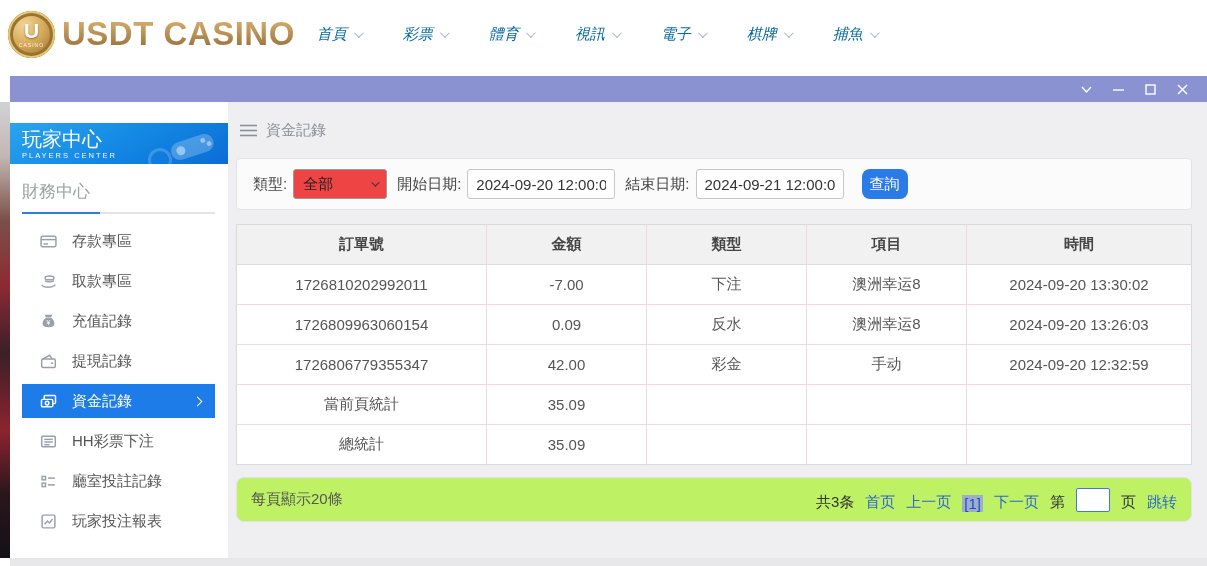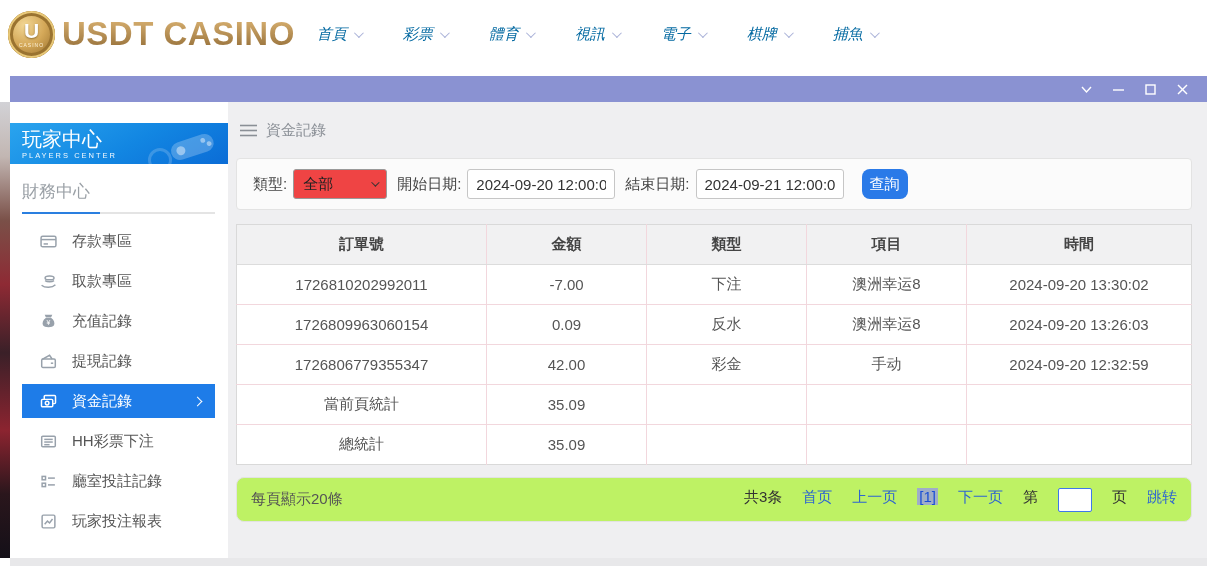--- a/index.html
+++ b/index.html
@@ -80,21 +80,21 @@
   .data-table th { height:40px; background:#f1f1f2; font-size:15px; font-weight:bold; color:#444;
     border-bottom:1px solid #dcdcdc; }
   .data-table td { height:40px; font-size:15px; color:#555; text-align:center; }
   .data-table td, .data-table th { border-left:1px solid #f2d7dd; overflow:hidden; white-space:nowrap; }
   .data-table td:first-child, .data-table th:first-child { border-left:none; }
   .data-table tbody tr + tr td { border-top:1px solid #f2d7dd; }
   
   .pager-card { margin-top:12px; background:#bef264; border:1px solid #e2e2e2; border-radius:8px;
     height:45px; display:flex; align-items:center; justify-content:space-between; padding:0 14px; }
   .pager-left { font-size:15px; color:#555; }
-  .pager-right { display:flex; align-items:flex-start; gap:20px; font-size:15px; }
+  .pager-right { display:flex; align-items:flex-end; gap:11px; font-size:15px; }
   .pager-total { color:#333; }
   .plink { color:#2e66d0; cursor:pointer; text-decoration:none; }
   .pcur { background:#9fadc8; color:#1a4fd6; padding:0 2px; cursor:default; }
   .pword { color:#333; }
   .page-input { width:34px; height:24px; border:1px solid #3f77e8; border-radius:2px; background:#fff;
     font-size:14px; text-align:center; font-family:inherit; }
   .bottom-strip { margin-left:10px; height:8px; background:#e8e8ea; }
 </style>
 </head>
 <body>

